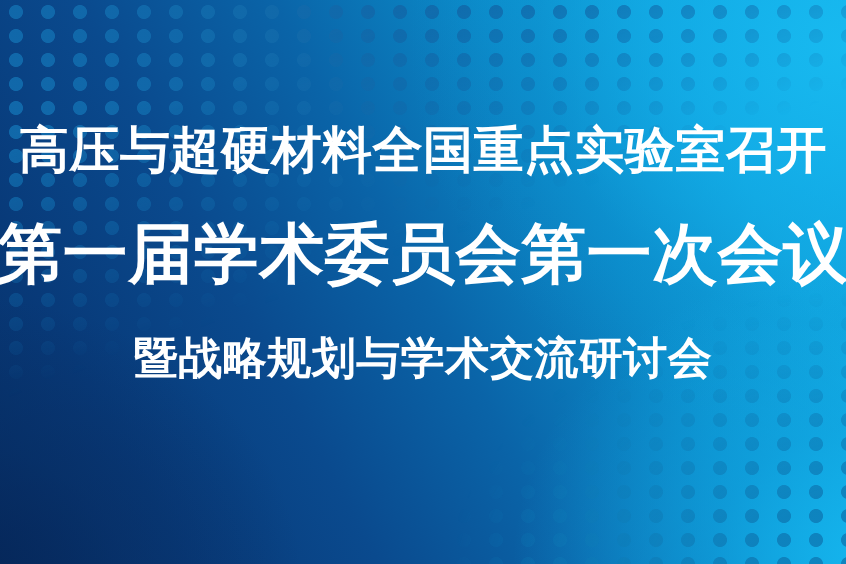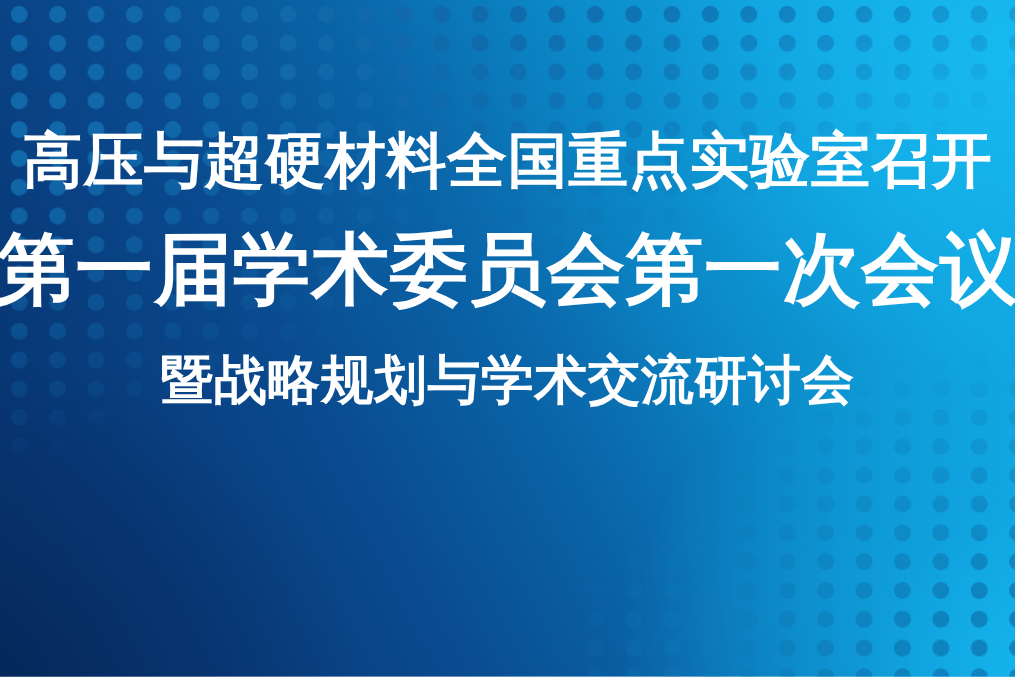--- a/index.html
+++ b/index.html
@@ -88,25 +88,25 @@
       radial-gradient(ellipse 64% 66% at 106% 106%,
                       rgba(0,0,0,1) 0%, rgba(0,0,0,1) 30%,
                       rgba(0,0,0,0.55) 56%, rgba(0,0,0,0) 84%);
   }
 
   
   .title-block {
     position: absolute;
     left: 0;
     right: 0;
-    top: 88px;
+    top: 104px;
     display: flex;
     flex-direction: column;
     align-items: center;
-    gap: 0;
+    gap: 12px;
   }
 
   .title-line {
     color: #ffffff;
     font-weight: 700;
     font-size: 51px;
     line-height: 92px;
     letter-spacing: 0.5px;
     white-space: nowrap;
     text-align: center;

